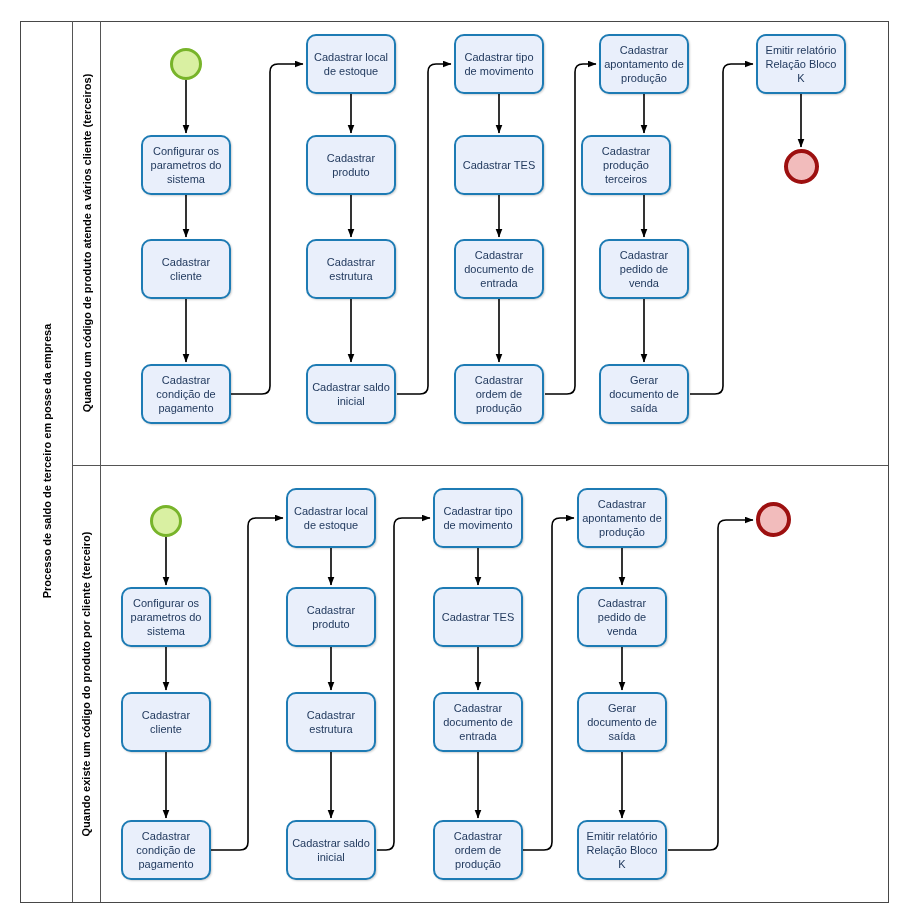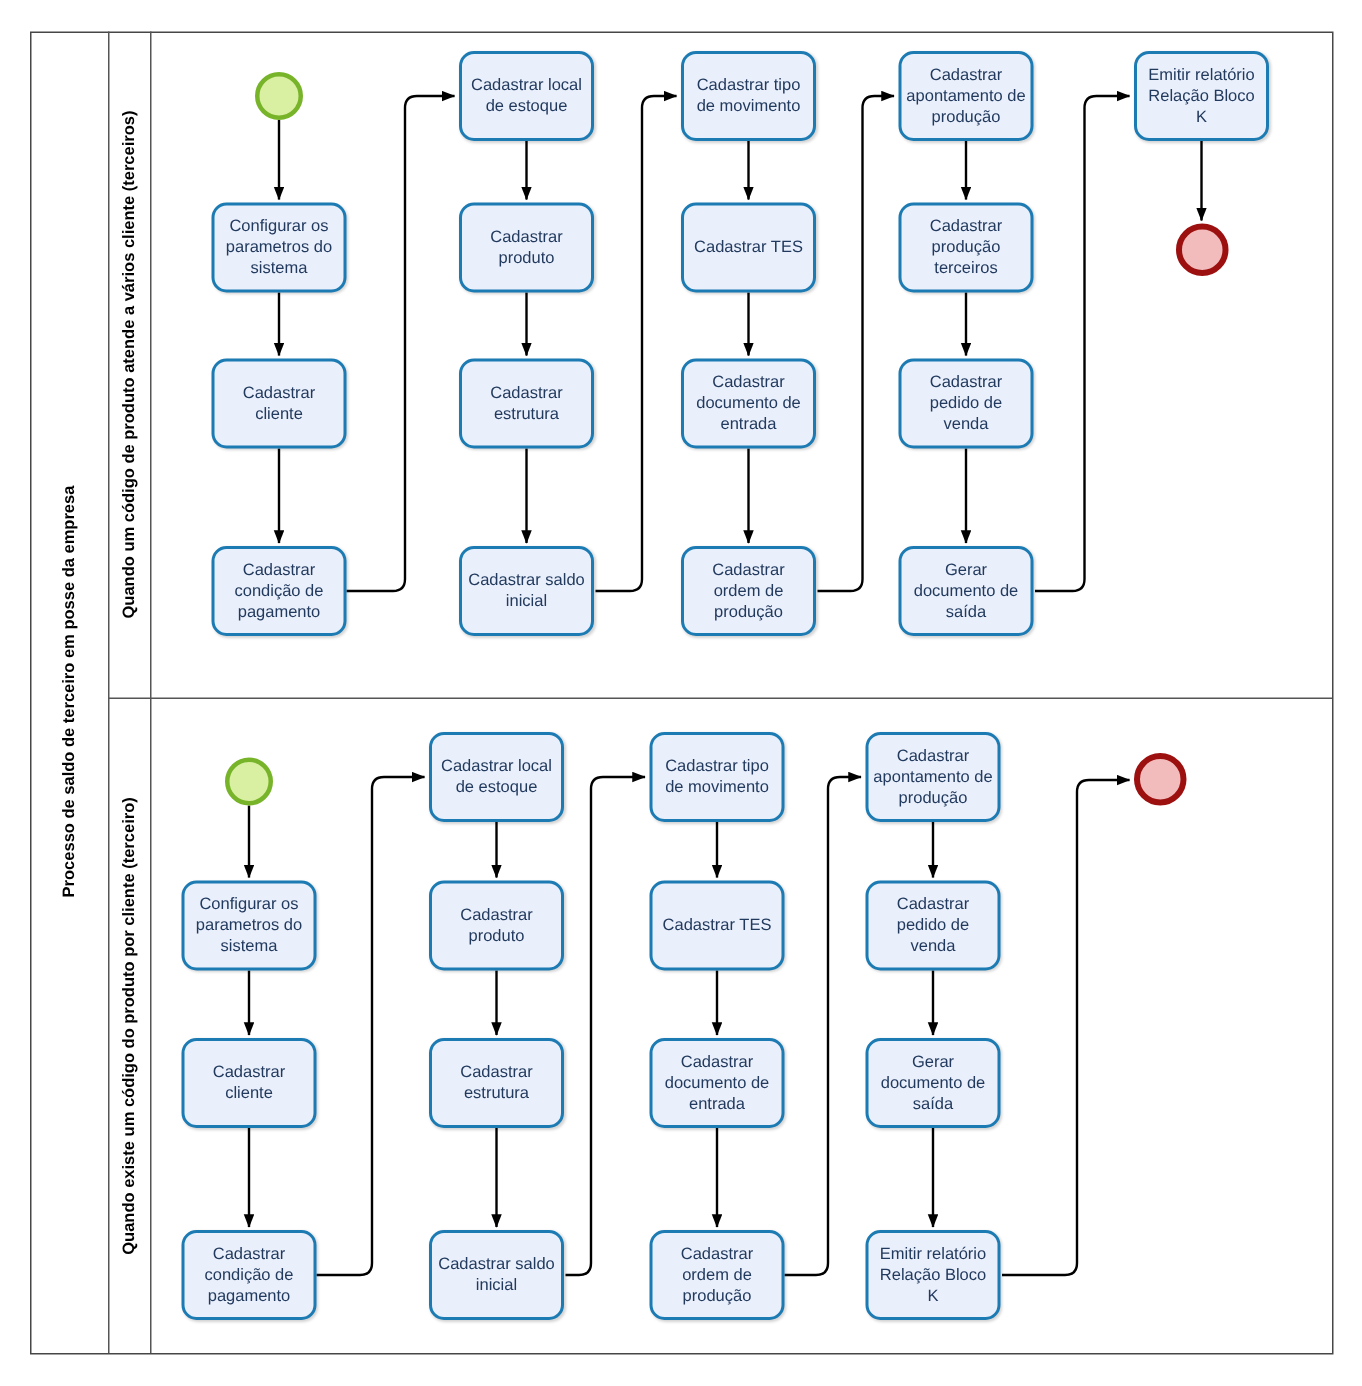--- a/index.html
+++ b/index.html
@@ -136,21 +136,21 @@
     </div>
   <div class="task" style="left:454px;top:239px">
       <span>Cadastrar documento de entrada</span>
     </div>
   <div class="task" style="left:454px;top:364px">
       <span>Cadastrar ordem de produção</span>
     </div>
   <div class="task" style="left:599px;top:34px">
       <span>Cadastrar apontamento de produção</span>
     </div>
-  <div class="task" style="left:599px;top:135px">
+  <div class="task" style="left:581px;top:135px">
       <span>Cadastrar produção terceiros</span>
     </div>
   <div class="task" style="left:599px;top:239px">
       <span>Cadastrar pedido de venda</span>
     </div>
   <div class="task" style="left:599px;top:364px">
       <span>Gerar documento de saída</span>
     </div>
   <div class="task" style="left:756px;top:34px">
       <span>Emitir relatório Relação Bloco K</span>

